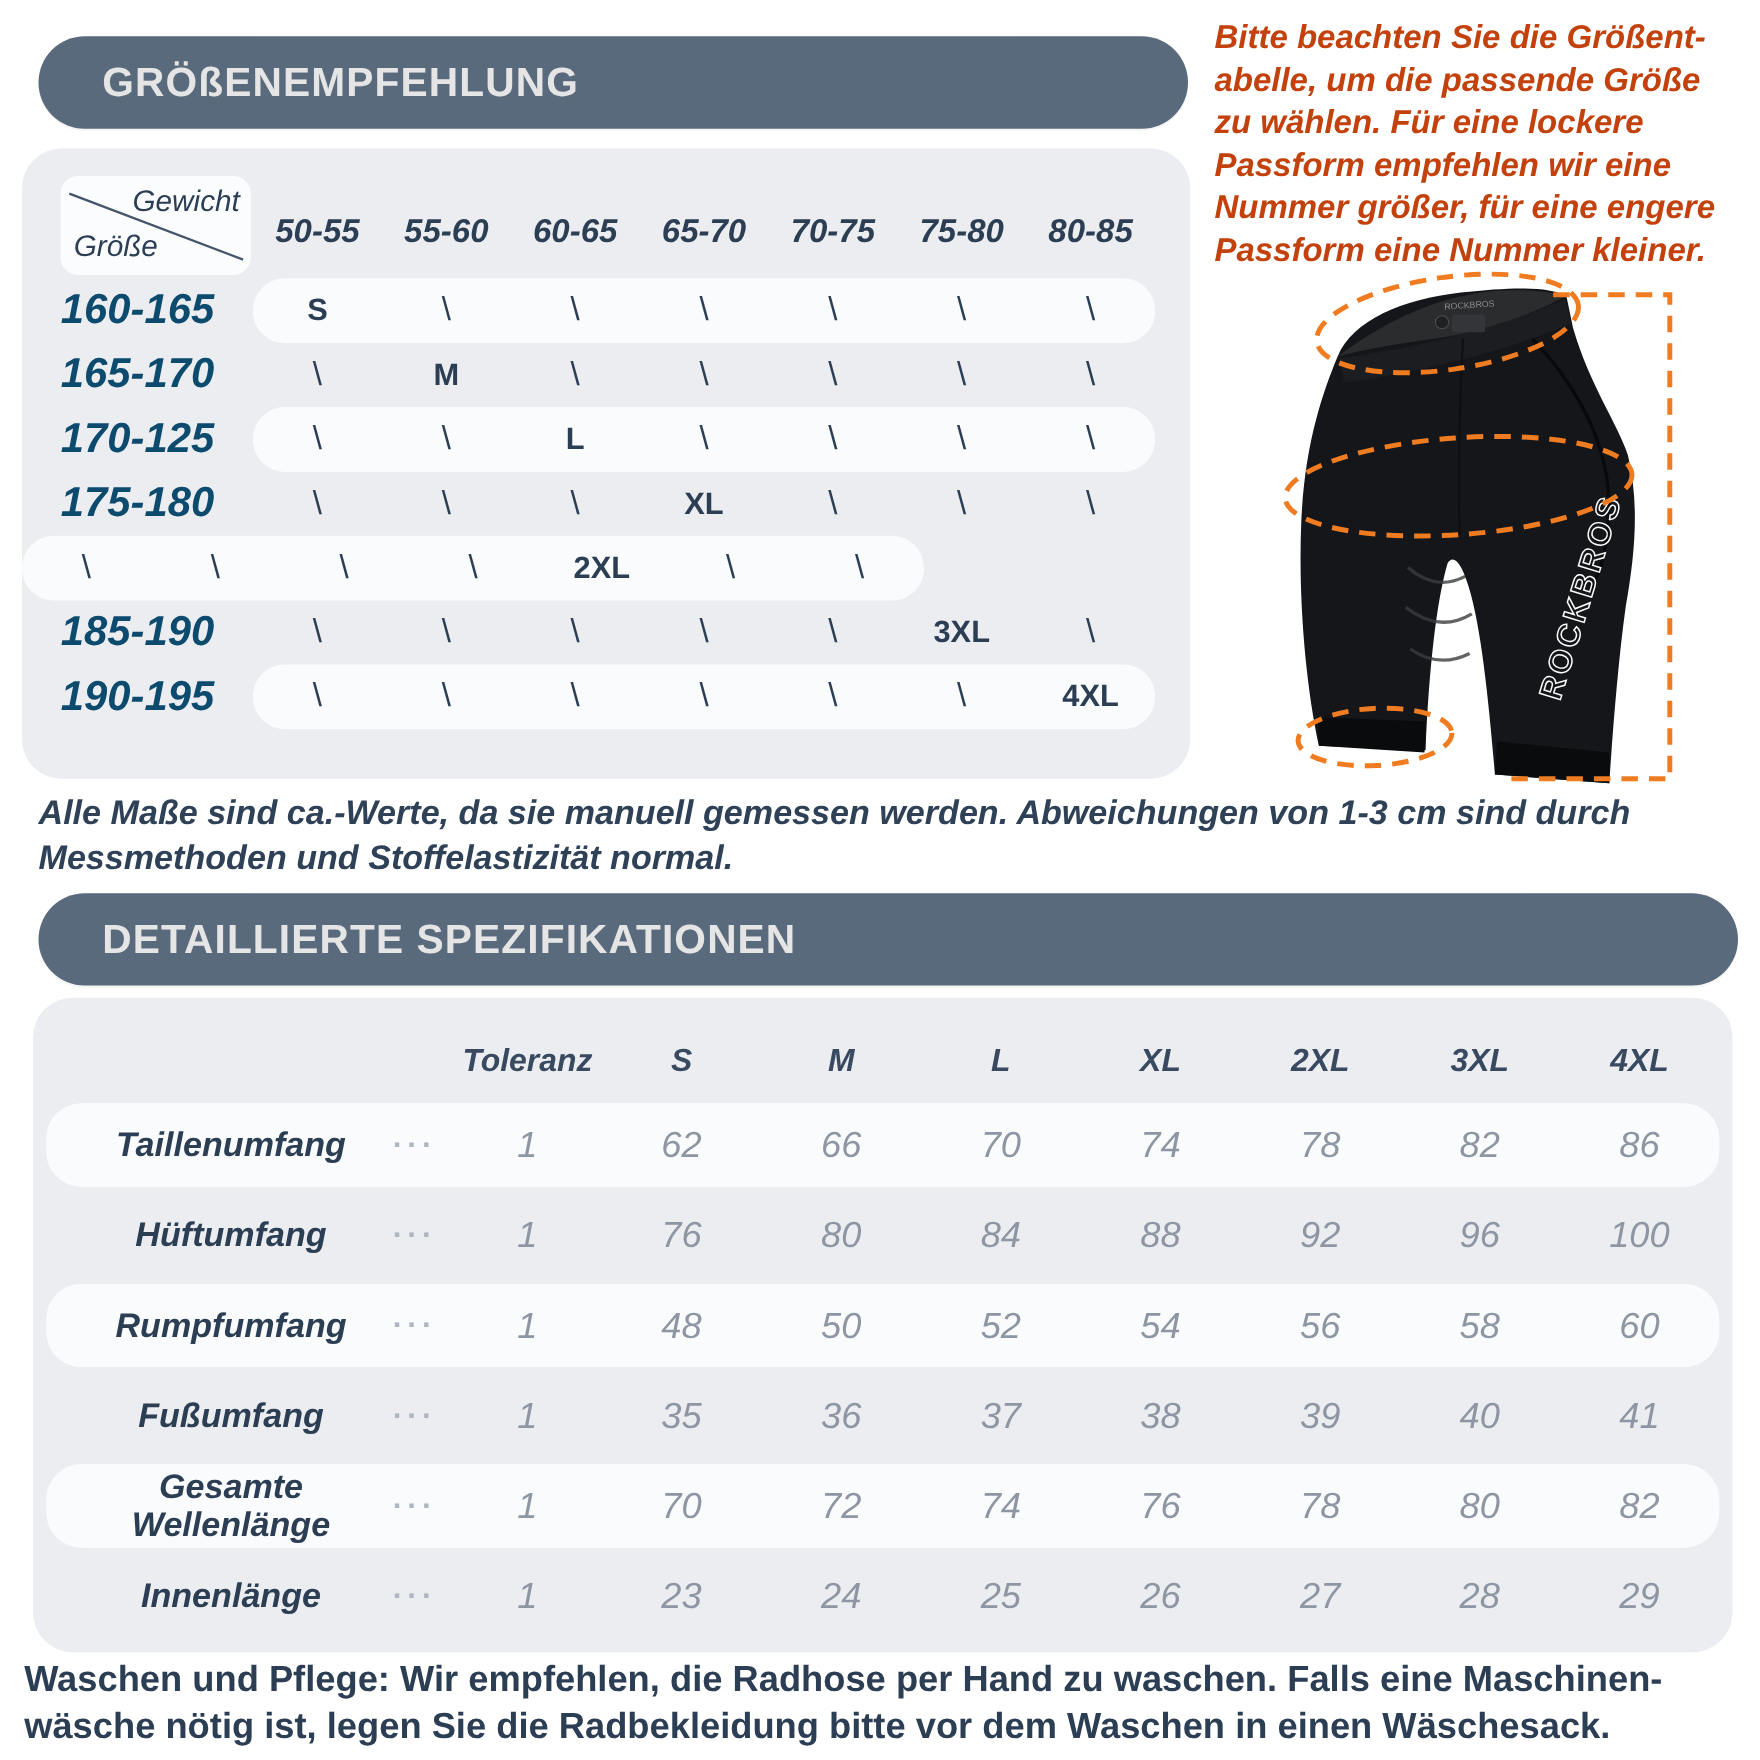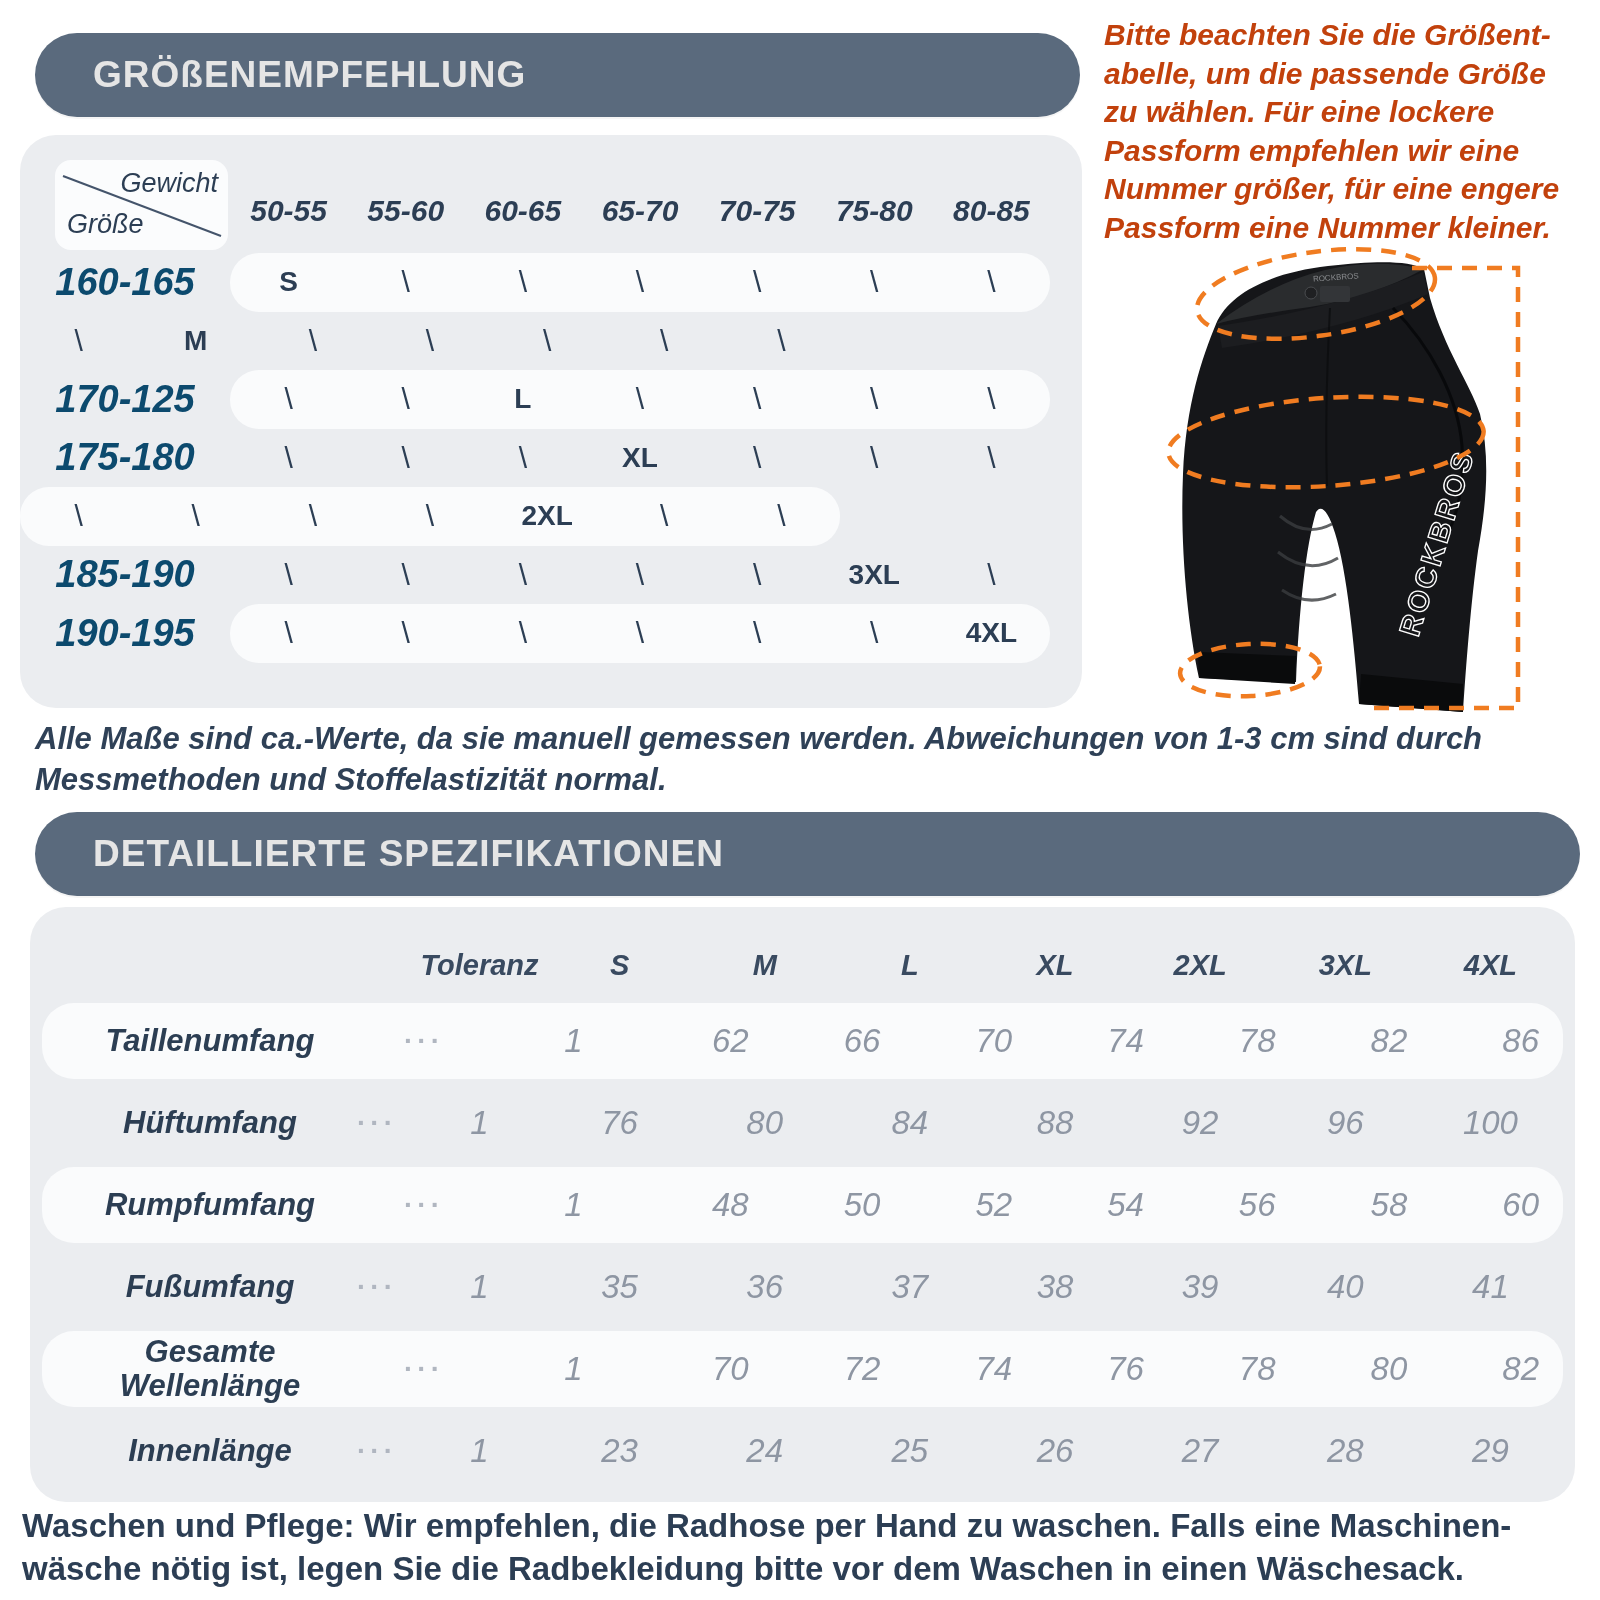--- a/index.html
+++ b/index.html
@@ -41,21 +41,21 @@
   .note{position:absolute;left:35px;top:718px;width:1540px;margin:0;font-style:italic;
         font-weight:600;font-size:31px;line-height:41px;color:#2F4157;white-space:pre-line;}
 
   
   .spec-table{position:absolute;left:30px;top:907px;width:1545px;height:595px;background:#EBEDF0;
               border-radius:36px;box-sizing:border-box;padding:20px 12px 0 12px;}
   .shead,.sprow{display:grid;grid-template-columns:300px 70px 135px repeat(7,1fr);
                 align-items:center;height:76px;text-align:center;}
   .shead{font-style:italic;font-weight:700;font-size:29px;color:#394A60;}
   .sprow{margin-bottom:6px;border-radius:32px;}
-  .sprow.banded{background:#FAFBFC;gap:47px;}
+  .sprow.banded{background:#FAFBFC;}
   .sprow .plabel{font-style:italic;font-weight:700;font-size:31px;color:#2C3E53;
                  line-height:34px;padding-left:36px;}
   .sprow .dots{color:#B0B6C0;font-size:28px;letter-spacing:4px;font-weight:700;}
   .sprow .val{font-style:italic;font-weight:400;font-size:33px;color:#8E96A3;}
 
   
   .care{position:absolute;left:22px;top:1504px;width:1566px;margin:0;font-size:33px;
         line-height:43px;color:#2C3E54;font-weight:600;white-space:pre-line;}
   .care b{font-weight:800;}
 
@@ -104,20 +104,21 @@
           <span>S</span>
           <span class="slash">\</span>
           <span class="slash">\</span>
           <span class="slash">\</span>
           <span class="slash">\</span>
           <span class="slash">\</span>
           <span class="slash">\</span>
         </div>
       </div>
       <div class="srow">
+        <div class="rlabel">165-170</div>
         <div class="band">
           <span class="slash">\</span>
           <span>M</span>
           <span class="slash">\</span>
           <span class="slash">\</span>
           <span class="slash">\</span>
           <span class="slash">\</span>
           <span class="slash">\</span>
         </div>
       </div>

